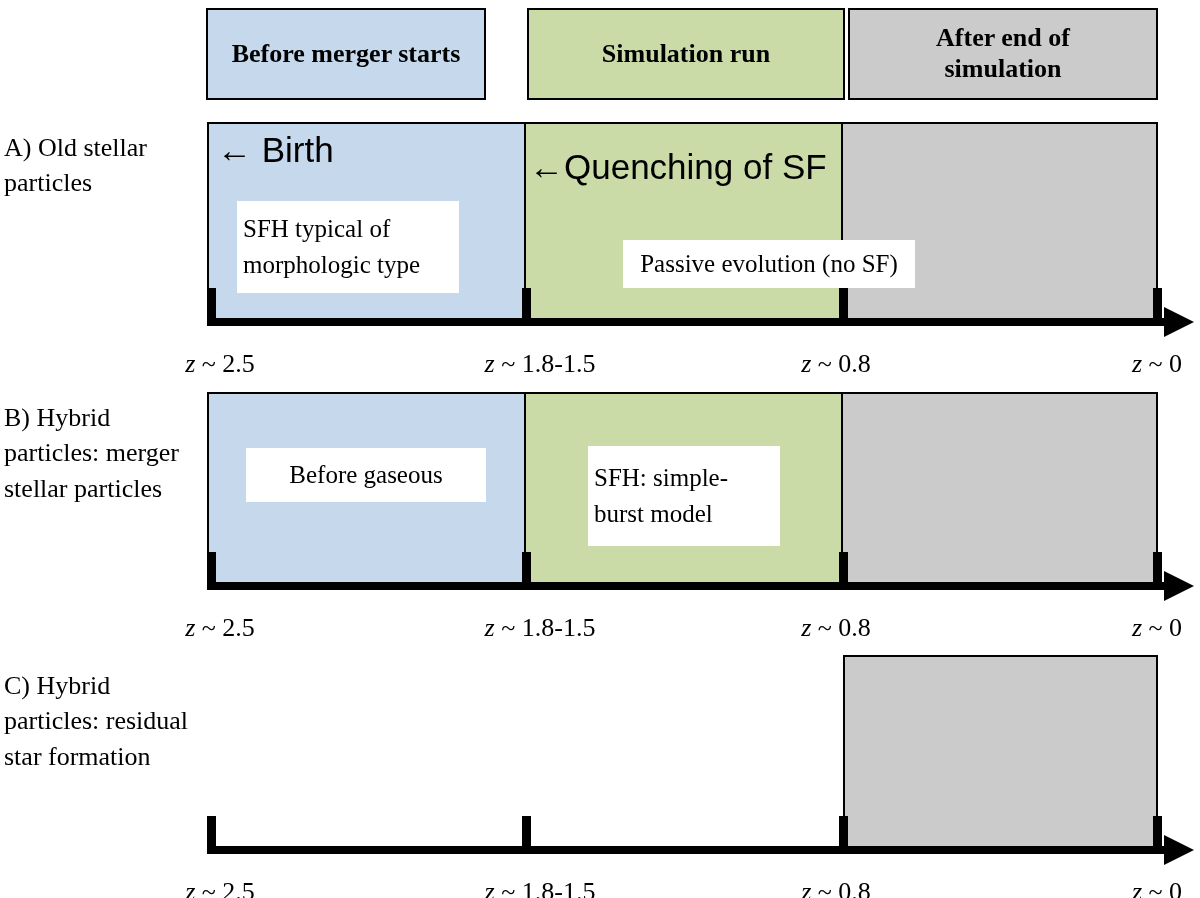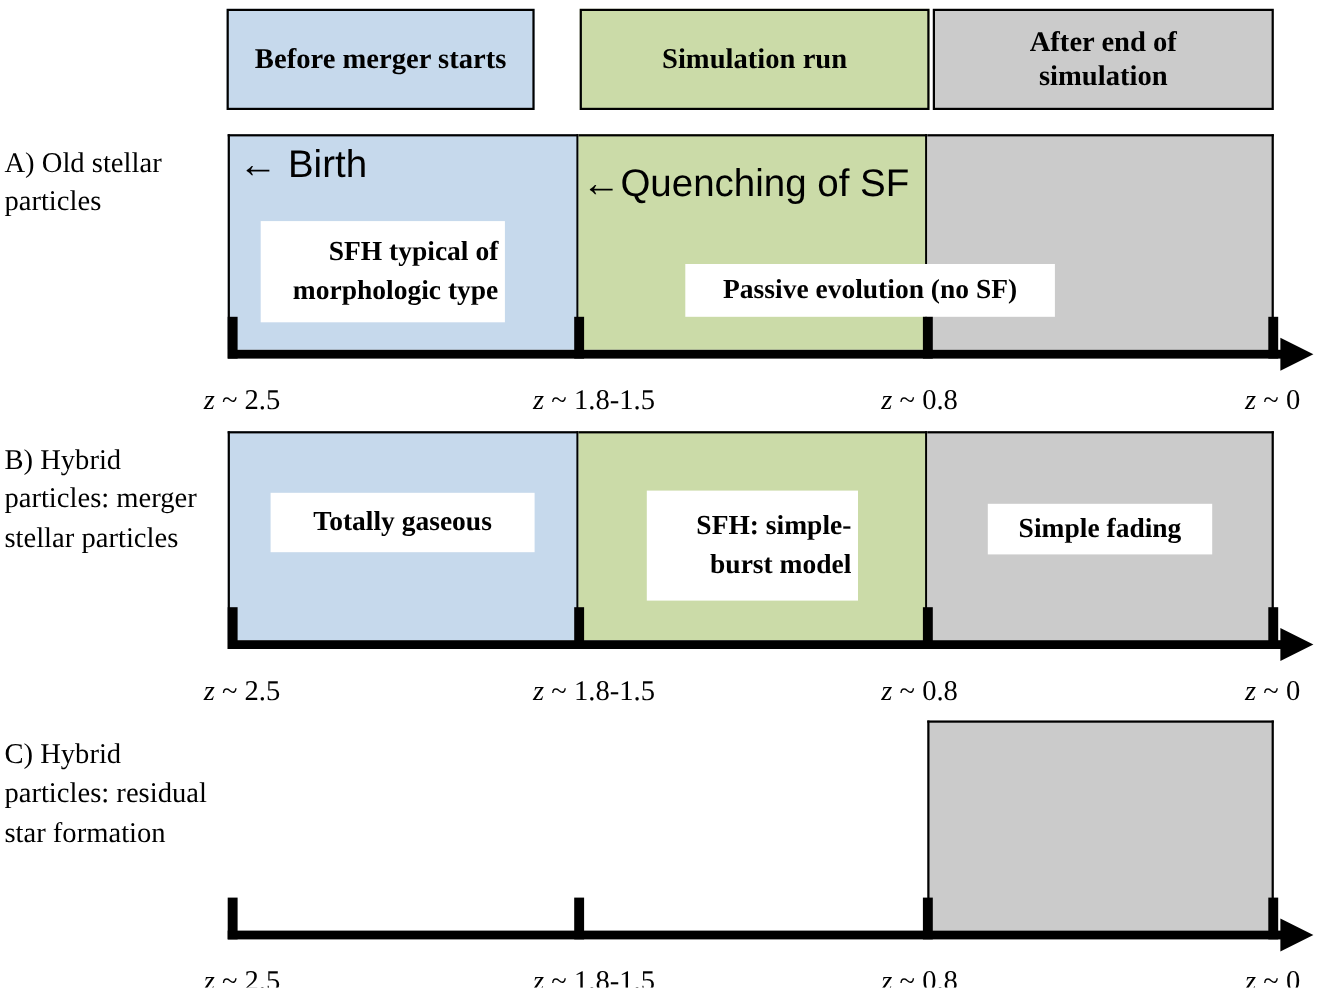--- a/index.html
+++ b/index.html
@@ -28,21 +28,21 @@
   }
   .region.first{border-left:2px solid #000;}
 
   .annot{
     position:absolute;font-family:"Liberation Sans", sans-serif;
     font-size:35px;line-height:1.1;white-space:nowrap;
   }
 
   .wbox{
     position:absolute;background:#fff;display:flex;align-items:center;justify-content:center;
-    text-align:right;font-size:25px;line-height:1.45;box-sizing:border-box;padding:2px 6px;font-weight:bold;
+    text-align:left;font-size:25px;line-height:1.45;box-sizing:border-box;padding:2px 6px;
   }
 
   .axline{position:absolute;height:8px;background:#000;}
   .axarrow{
     position:absolute;width:0;height:0;
     border-top:15px solid transparent;border-bottom:15px solid transparent;
     border-left:30px solid #000;
   }
   .tick{position:absolute;width:9px;height:38px;background:#000;}
   .ticklabel{
@@ -68,42 +68,41 @@
   <div class="rowlabel" style="top:130px;">A) Old stellar particles</div>
 
   <div class="region first blue" style="left:207px;top:122px;width:319px;height:196px;"></div>
   <div class="region green" style="left:526px;top:122px;width:317px;height:196px;"></div>
   <div class="region gray" style="left:843px;top:122px;width:315px;height:196px;"></div>
 
   <div class="annot" style="left:217px;top:131px;">← Birth</div>
   <div class="annot" style="left:529px;top:148px;">←Quenching of SF</div>
 
   <div class="wbox" style="left:237px;top:201px;width:222px;height:92px;">SFH typical of morphologic type</div>
-  <div class="wbox" style="left:623px;top:240px;width:336px;height:48px;">Passive evolution (no SF)</div>
+  <div class="wbox" style="left:623px;top:240px;width:292px;height:48px;">Passive evolution (no SF)</div>
 
   <div class="axline" style="left:207px;top:318px;width:958px;"></div>
   <div class="axarrow" style="left:1164px;top:307px;"></div>
   <div class="tick" style="left:207px;top:288px;"></div>
   <div class="tick" style="left:522px;top:288px;"></div>
   <div class="tick" style="left:839px;top:288px;"></div>
   <div class="tick" style="left:1153px;top:288px;"></div>
   <div class="ticklabel" style="left:170px;top:336px;width:100px;"><i>z</i><span> ~ 2.5</span></div>
   <div class="ticklabel" style="left:465px;top:336px;width:150px;"><i>z</i><span> ~ 1.8-1.5</span></div>
   <div class="ticklabel" style="left:786px;top:336px;width:100px;"><i>z</i><span> ~ 0.8</span></div>
   <div class="ticklabel" style="left:1112px;top:336px;width:90px;"><i>z</i><span> ~ 0</span></div>
 
   <div class="rowlabel" style="top:400px;width:185px;">B) Hybrid particles: merger stellar particles</div>
 
   <div class="region first blue" style="left:207px;top:392px;width:319px;height:190px;"></div>
   <div class="region green" style="left:526px;top:392px;width:317px;height:190px;"></div>
   <div class="region gray" style="left:843px;top:392px;width:315px;height:190px;"></div>
 
-  <div class="wbox" style="left:246px;top:448px;width:240px;height:54px;">Totally gaseous</div>
+  <div class="wbox" style="left:246px;top:448px;width:240px;height:54px;">Before gaseous</div>
   <div class="wbox" style="left:588px;top:446px;width:192px;height:100px;">SFH: simple-burst model</div>
-  <div class="wbox" style="left:898px;top:458px;width:204px;height:46px;">Simple fading</div>
 
   <div class="axline" style="left:207px;top:582px;width:958px;"></div>
   <div class="axarrow" style="left:1164px;top:571px;"></div>
   <div class="tick" style="left:207px;top:552px;"></div>
   <div class="tick" style="left:522px;top:552px;"></div>
   <div class="tick" style="left:839px;top:552px;"></div>
   <div class="tick" style="left:1153px;top:552px;"></div>
   <div class="ticklabel" style="left:170px;top:600px;width:100px;"><i>z</i><span> ~ 2.5</span></div>
   <div class="ticklabel" style="left:465px;top:600px;width:150px;"><i>z</i><span> ~ 1.8-1.5</span></div>
   <div class="ticklabel" style="left:786px;top:600px;width:100px;"><i>z</i><span> ~ 0.8</span></div>

